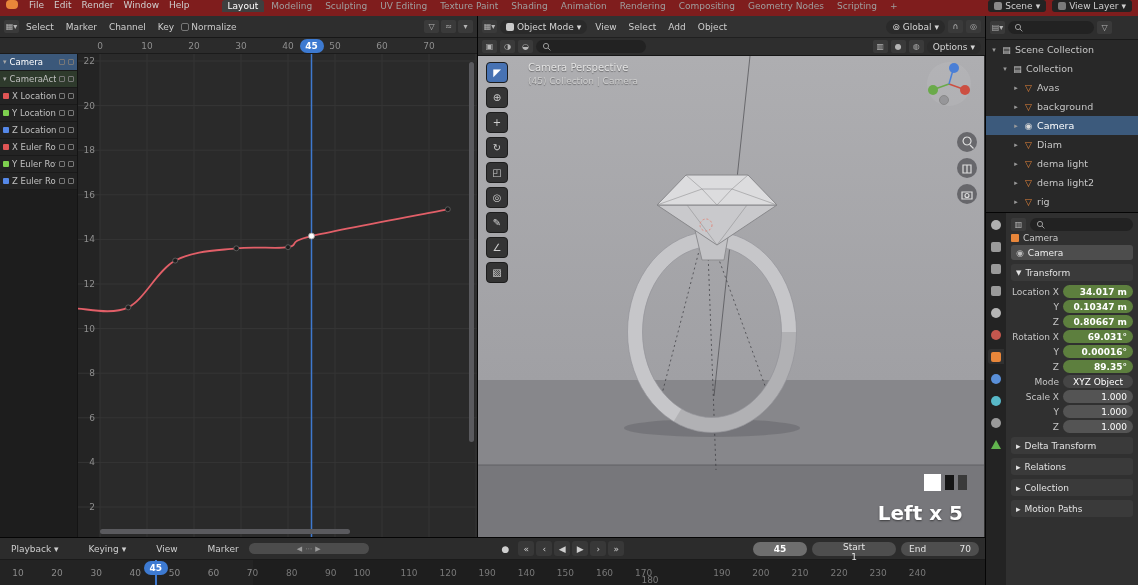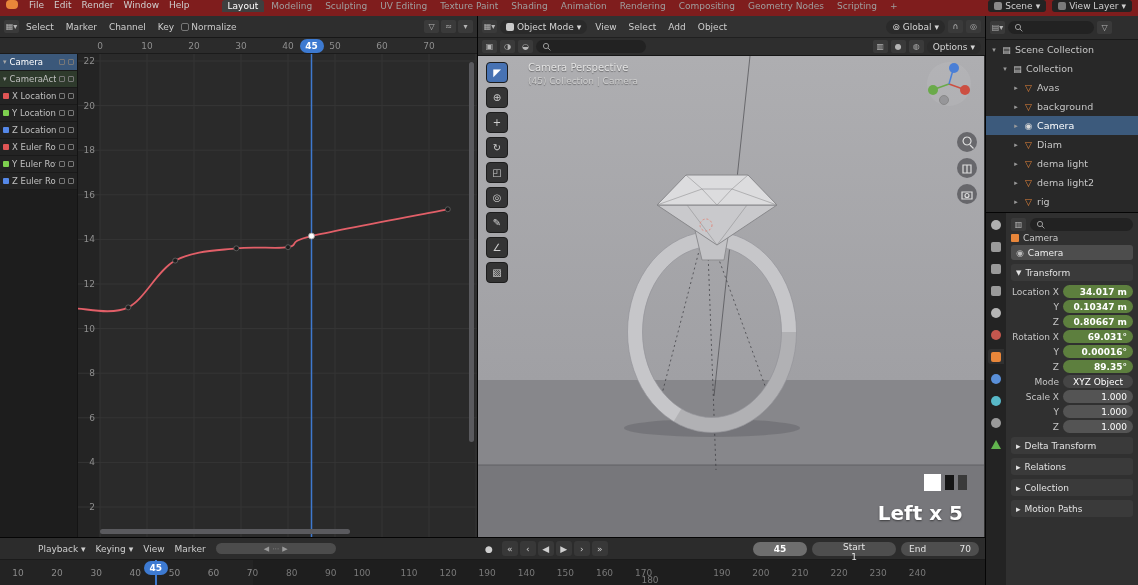--- a/index.html
+++ b/index.html
@@ -393,21 +393,21 @@
               <span class="sw-d1"></span>
               <span class="sw-d2"></span>
             </div>
             <div class="hud">Left x 5</div>
           </div>
         </div>
       </div>
 
       <div class="timeline">
         <div class="tl-header">
-          <div id="tl-menus" style="display:flex;gap:0;margin-left:27px;">
+          <div id="tl-menus" style="display:flex;gap:20px;">
               <span class="menu">Playback ▾</span>
               <span class="menu">Keying ▾</span>
               <span class="menu">View</span>
               <span class="menu">Marker</span>
             </div>
           <div class="tl-scroll">
               <span>◀</span>
               <span>⋯</span>
               <span>▶</span>
             </div>

